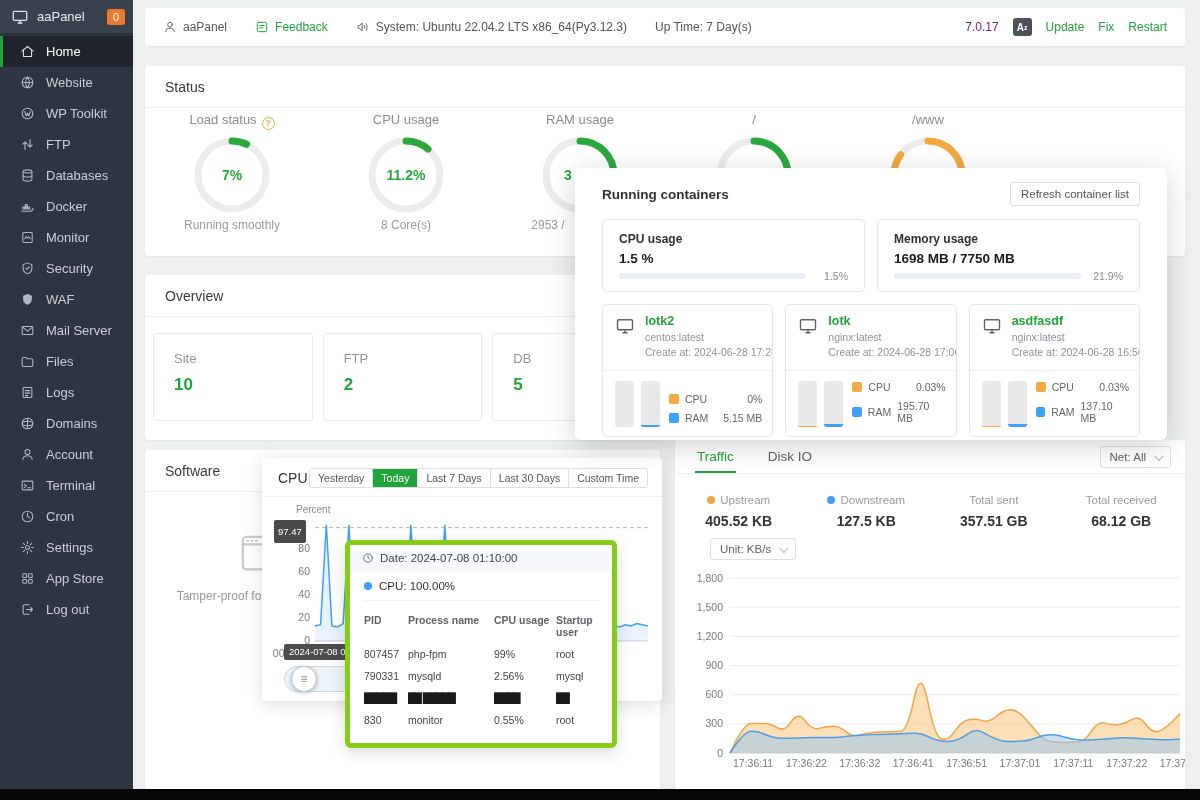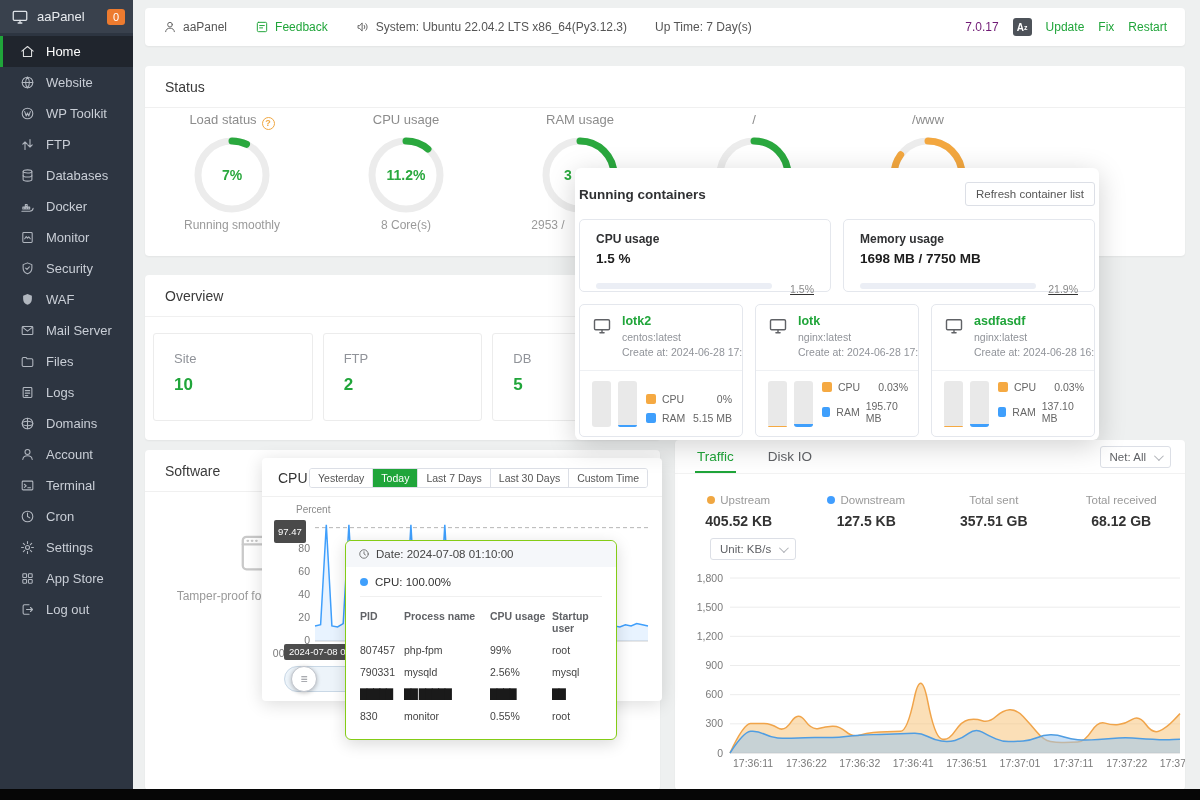--- a/index.html
+++ b/index.html
@@ -51,29 +51,29 @@
   .ov-val { font-size:17px; font-weight:bold; color:#20a53a; margin-top:9px; }
 
   
   #software-panel { left:145px; top:450px; width:515px; height:340px; }
   .sw-app { position:absolute; left:25px; top:82px; width:180px; text-align:center; cursor:pointer; }
   .sw-ic { width:46px; height:44px; margin:0 auto 12px; }
   .sw-ic svg { width:100%; height:100%; }
   .sw-label { font-size:12px; color:#9a9a9a; line-height:17px; }
 
   
-  #containers-modal { left:575px; top:168px; width:524px; height:272px; border-radius:6px; box-shadow:0 6px 28px rgba(0,0,0,.18); z-index:50; padding:14px 4px; }
+  #containers-modal { left:575px; top:168px; width:592px; height:272px; border-radius:6px; box-shadow:0 6px 28px rgba(0,0,0,.18); z-index:50; padding:14px 27px; }
   .cm-head { display:flex; align-items:center; justify-content:space-between; margin-bottom:13px; }
   .cm-title { font-size:13.5px; font-weight:bold; color:#303133; }
   .cm-btn { border:1px solid #dcdfe6; border-radius:3px; background:#fff; padding:5px 10px; font-size:11.5px; color:#555; cursor:pointer; font-family:inherit; }
   .cm-summary { display:flex; gap:12px; }
   .sum-card { flex:1; border:1px solid #e4e7ed; border-radius:5px; padding:12px 16px; height:73px; }
   .sum-label { font-size:12px; font-weight:bold; color:#303133; }
   .sum-val { font-size:13.5px; font-weight:bold; color:#1c1c1c; margin-top:5px; }
-  .sum-bar-row { display:flex; align-items:flex-start; gap:8px; margin-top:17px;text-decoration:underline; }
+  .sum-bar-row { display:flex; align-items:center; gap:8px; margin-top:4px; }
   .bar-track { flex:1; height:6px; border-radius:3px; background:#ebeef5; overflow:hidden; }
   .bar-fill { height:6px; border-radius:3px; }
   .sum-pct { font-size:10.5px; color:#8a8a8a; width:34px; text-align:right; }
   .cm-cards { display:flex; gap:12px; margin-top:12px; }
   .ct-card { flex:1; border:1px solid #e4e7ed; border-radius:5px; height:133px; position:relative; overflow:hidden; }
   .ct-head { padding:9px 10px 8px 42px; border-bottom:1px solid #eef0f3; height:66px; }
   .c-ic { position:absolute; left:11px; top:11px; width:22px; height:20px; color:#606266; }
   .ct-name { font-size:12.5px; font-weight:bold; color:#20a53a; }
   .ct-img { font-size:10.5px; color:#909399; margin-top:3px; }
   .ct-date { font-size:10.5px; color:#909399; margin-top:3px; white-space:nowrap; }
@@ -90,21 +90,21 @@
   .cp-title { font-size:14px; color:#333; }
   .seg { display:flex; border:1px solid #dcdfe6; border-radius:3px; overflow:hidden; }
   .seg button { padding:3px 8px; font-size:10.5px; color:#555; background:#fff; border:none; border-left:1px solid #dcdfe6; cursor:pointer; font-family:inherit; white-space:nowrap; }
   .seg button:first-child { border-left:none; }
   .seg button.on { background:#20a53a; color:#fff; }
   .cp-percent { position:absolute; left:34px; top:46px; font-size:10px; color:#8a8a8a; }
   .cp-max { position:absolute; left:12px; top:62px; background:#4a4a4a; color:#fff; font-size:9.5px; line-height:15px; padding:4px 4px; border-radius:2px; }
   .cp-datebadge { position:absolute; left:22px; top:186px; background:#4d4d4d; color:#fff; font-size:9.5px; line-height:16px; padding:0 5px; border-radius:2px; white-space:nowrap; z-index:2; }
   .cp-slider { position:absolute; left:22px; top:208px; width:260px; height:26px; border:1px solid #c9d8e6; background:#edf4fa; border-radius:13px; z-index:1; }
   .cp-handle { position:absolute; left:29px; top:208px; width:26px; height:26px; border-radius:50%; background:#fff; border:1px solid #c0c4cc; box-shadow:0 1px 4px rgba(0,0,0,.25); z-index:3; display:flex; align-items:center; justify-content:center; color:#909399; font-size:12px; cursor:ew-resize; }
-  .cp-tooltip { position:absolute; left:83px; top:82px; width:272px; background:#fff; border:1px solid #84cc16; border-radius:6px; box-shadow:0 4px 16px rgba(0,0,0,.15); z-index:5; }
+  .cp-tooltip { position:absolute; left:83px; top:82px; width:272px; background:#fff; border:5px solid #84cc16; border-radius:6px; box-shadow:0 4px 16px rgba(0,0,0,.15); z-index:5; }
   .tt-head { height:26px; display:flex; align-items:center; gap:6px; background:#f5f7fa; border-radius:6px 6px 0 0; padding:0 12px; font-size:11.5px; color:#444; }
   .tt-cpu { display:flex; align-items:center; gap:7px; padding:9px 14px 8px; font-size:11.5px; color:#333; }
   .dot { width:8px; height:8px; border-radius:50%; display:inline-block; }
   .tt-div { border-bottom:1px solid #f0f0f0; margin:0 14px; }
   .tt-table { padding:8px 14px 12px; }
   .tt-row { display:grid; grid-template-columns:44px 86px 62px 1fr; font-size:10.5px; color:#444; padding:5px 0; }
   .tt-row.hd { font-weight:bold; color:#606266; }
   .tt-row .blk { color:#1a1a1a; letter-spacing:-1px; overflow:hidden; }
 
   

